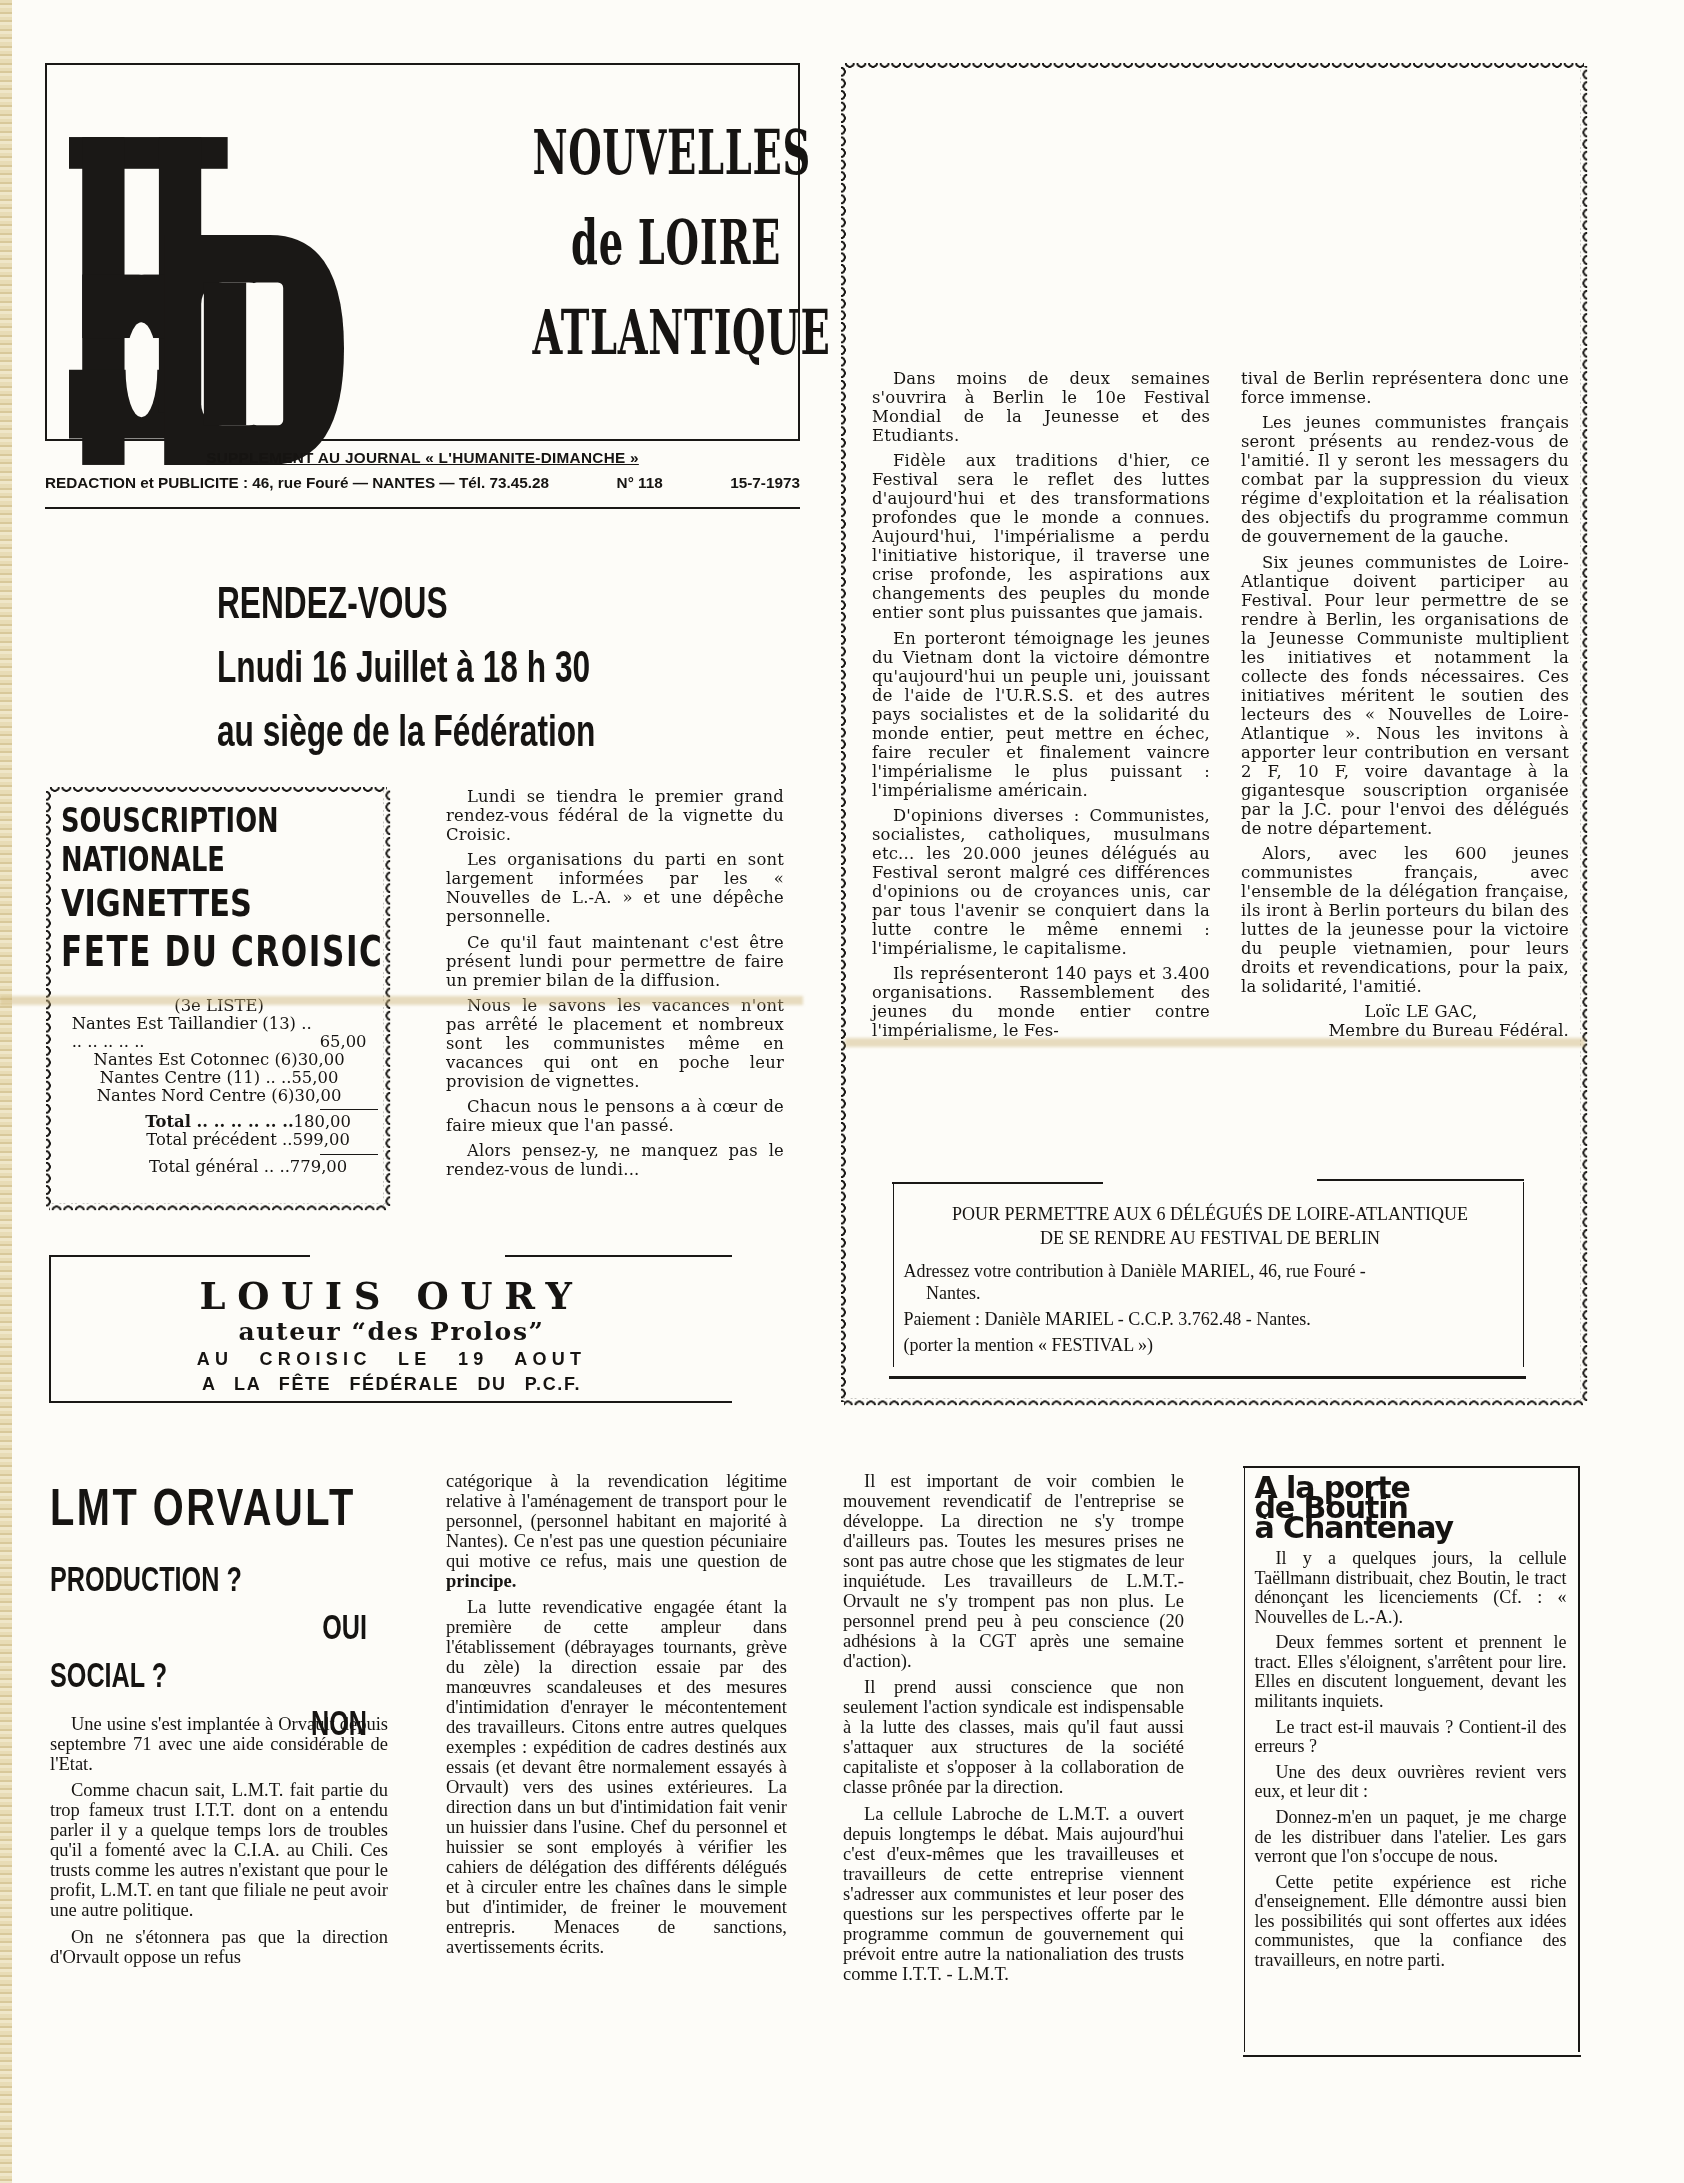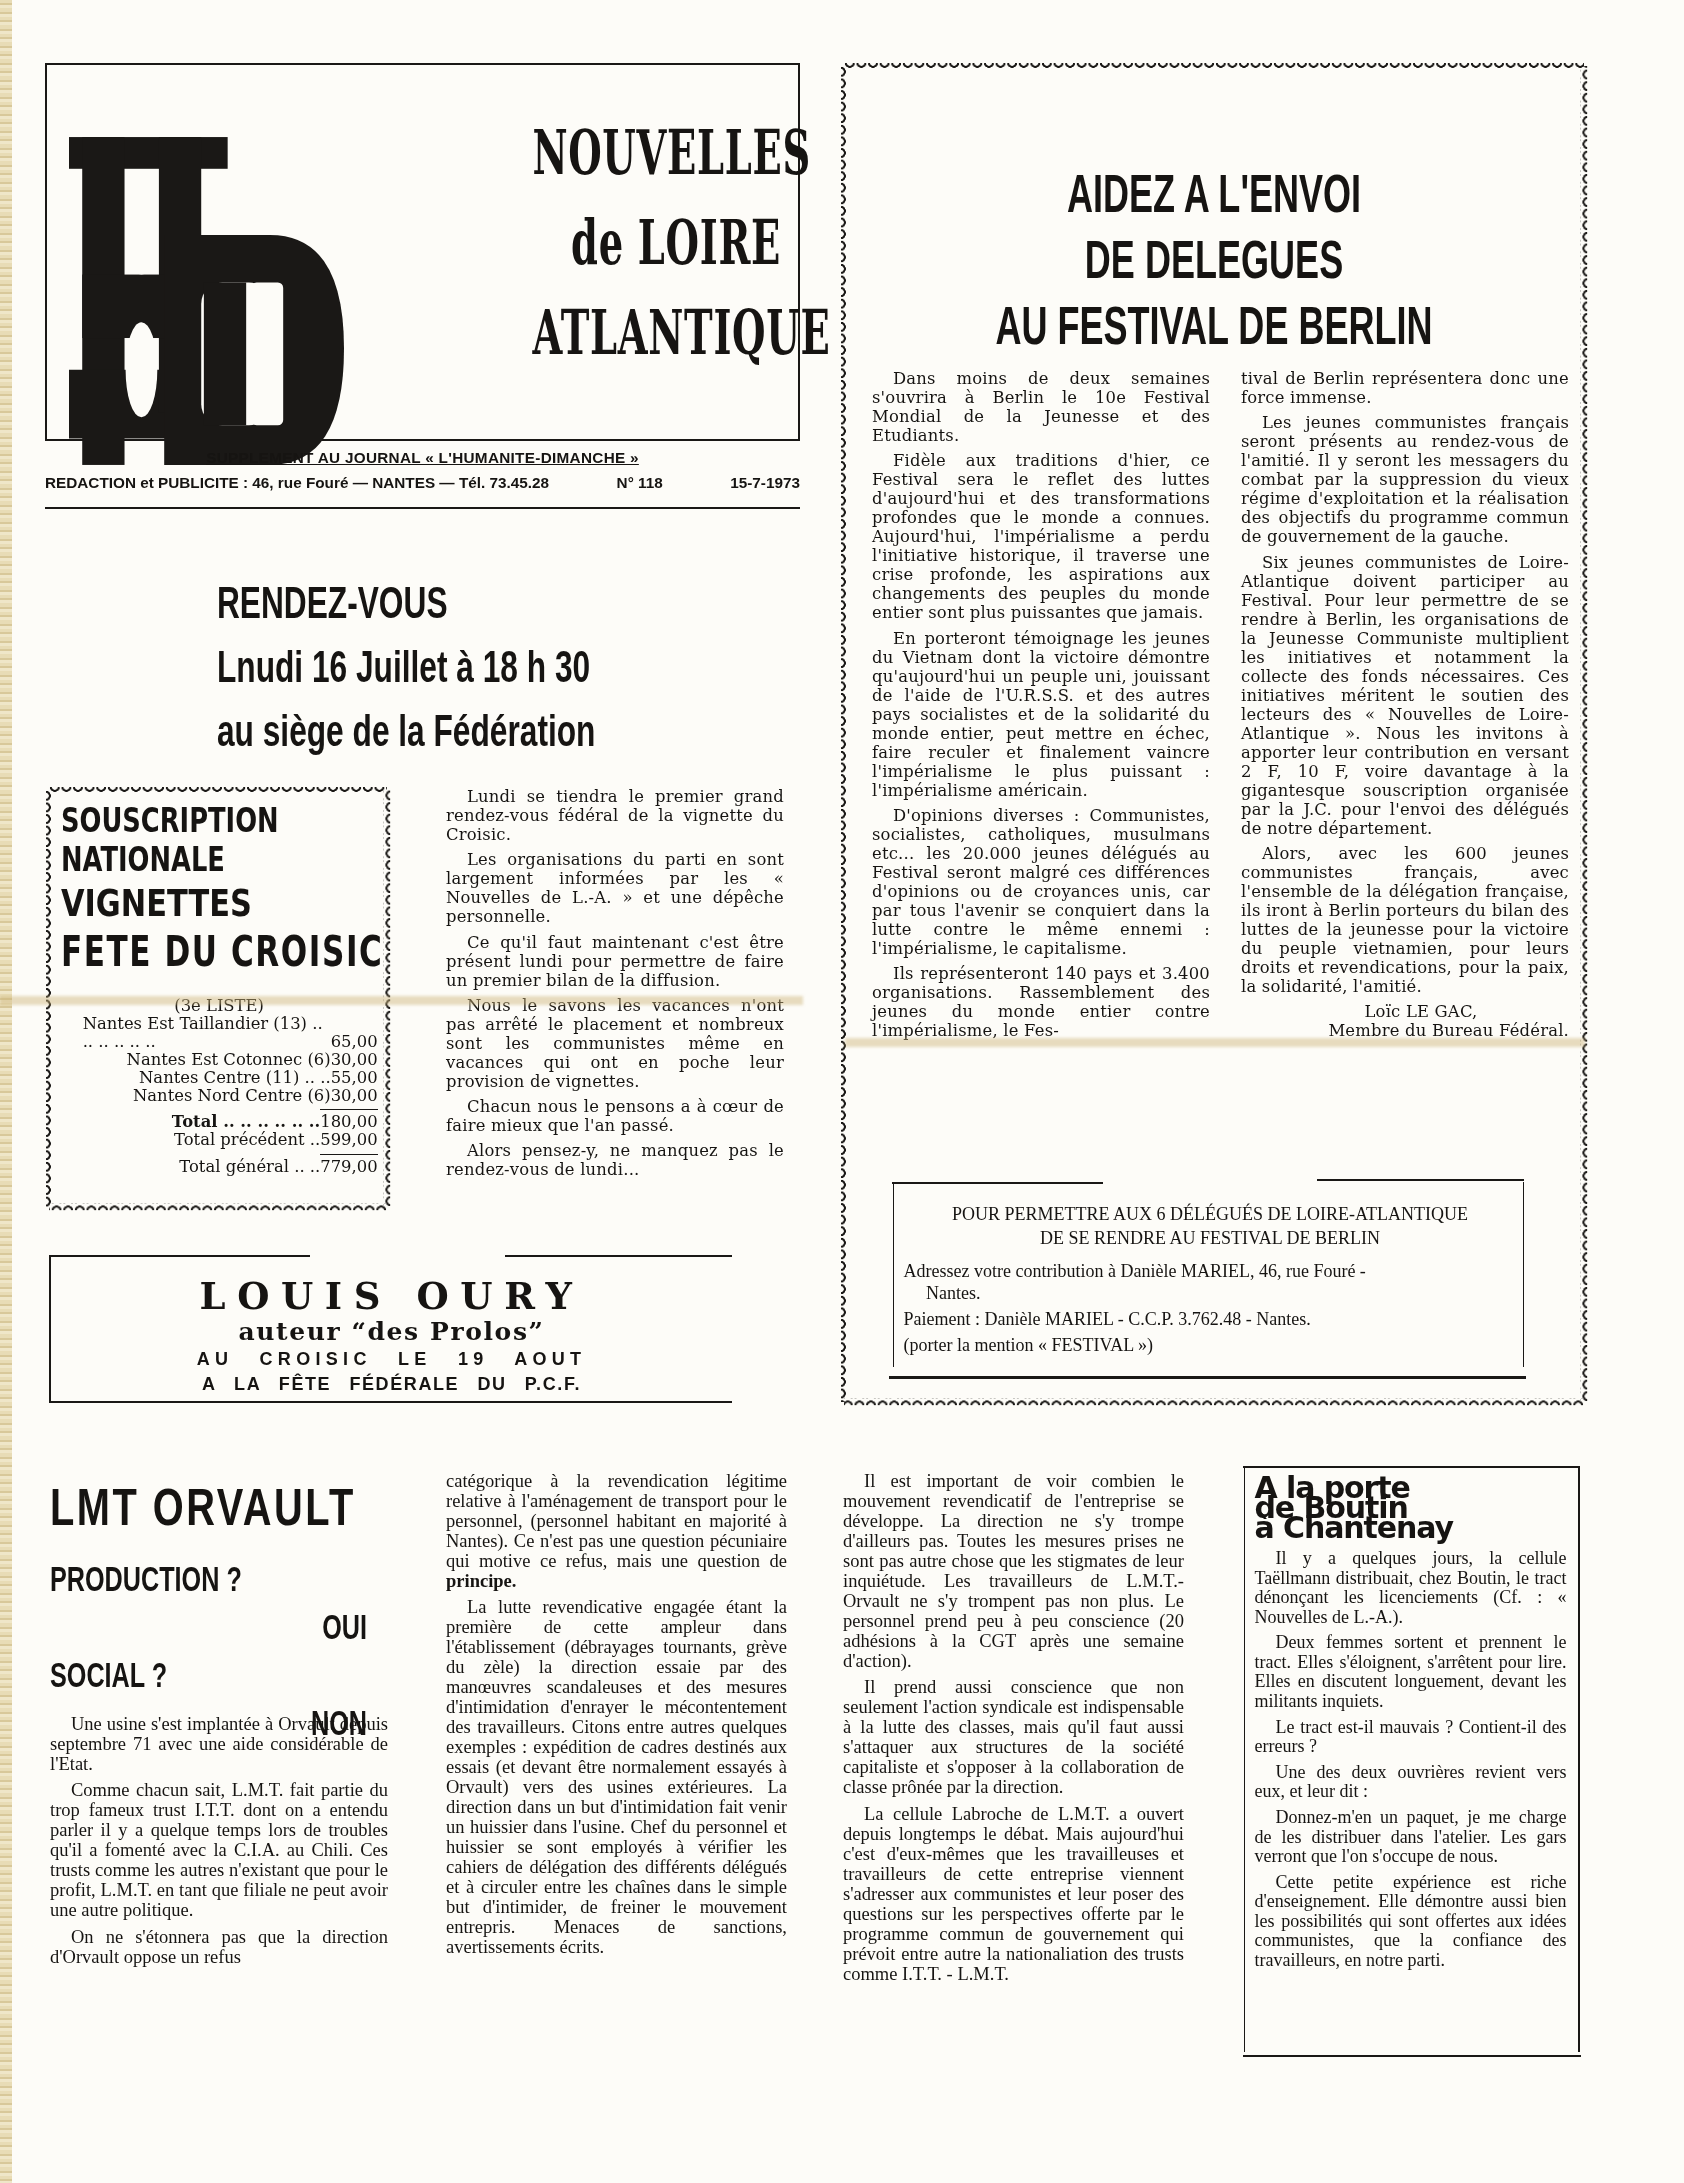--- a/index.html
+++ b/index.html
@@ -36,21 +36,21 @@
 
   
   .sous-box { left:49px; top:790px; width:338px; height:417px; }
   .wavy-v { position:absolute; top:0; width:7.4px; height:100%;
     background:radial-gradient(circle at 0 50%, transparent 2.6px, #1a1816 3.2px, #1a1816 4.8px, transparent 5.3px) 0 0/7.4px 11.6px repeat-y; }
   .wavy-h { position:absolute; left:0; height:7.4px; width:100%;
     background:radial-gradient(circle at 50% 0, transparent 2.6px, #1a1816 3.2px, #1a1816 4.8px, transparent 5.3px) 0 0/11.6px 7.4px repeat-x; }
   .sous-head { position:absolute; left:11.6px; top:10.6px; font-family:"DejaVu Sans", sans-serif; font-weight:bold; }
   .sous-head div { white-space:nowrap; transform-origin:0 0; }
   .sous-list { position:absolute; left:11.6px; top:207px; width:317px; font-family:"DejaVu Serif", serif; font-size:16.4px; line-height:18px; }
-  .row { display:flex; justify-content:flex-end; }
+  .row { display:flex; justify-content:center; }
   .dash { border-top:1.1px solid #1a1816; width:58px; margin:4.2px 0 3.2px auto; }
 
   
   .rdv-body { left:446px; top:787px; width:338px; }
 
   
   .oury { left:49px; top:1255px; width:676px; height:148px; border-left:2.1px solid #1a1816; }
   .oury-top1 { position:absolute; left:0; top:0; width:259px; height:2.1px; background:#1a1816; }
   .oury-top2 { position:absolute; left:454px; top:0; width:227px; height:2.1px; background:#1a1816; }
   .oury-bot { position:absolute; left:0; bottom:0; width:681px; height:2.1px; background:#1a1816; }
@@ -186,25 +186,20 @@
   <div class="oury-sub">auteur “des Prolos”</div>
   <div class="oury-l3">AU CROISIC LE 19 AOUT</div>
   <div class="oury-l4">A LA FÊTE FÉDÉRALE DU P.C.F.</div>
 </div>
 
 <div class="abs berlin-box">
   <div class="wavy-h" style="top:-3.2px"></div>
   <div class="wavy-h" style="bottom:-3.2px;transform:rotate(180deg)"></div>
   <div class="wavy-v" style="left:-3.2px"></div>
   <div class="wavy-v" style="right:-3.2px;transform:rotate(180deg)"></div>
-  <div class="berlin-title">
-    <div>AIDEZ A L'ENVOI</div>
-    <div>DE DELEGUES</div>
-    <div>AU FESTIVAL DE BERLIN</div>
-  </div>
 </div>
 <div class="abs berlin-col1 body-text">
   <p>Dans moins de deux semaines s'ouvrira à Berlin le 10e Festival Mondial de la Jeunesse et des Etudiants.</p>
   <p>Fidèle aux traditions d'hier, ce Festival sera le reflet des luttes d'aujourd'hui et des transformations profondes que le monde a connues. Aujourd'hui, l'impérialisme a perdu l'initiative historique, il traverse une crise profonde, les aspirations aux changements des peuples du monde entier sont plus puissantes que jamais.</p>
   <p>En porteront témoignage les jeunes du Vietnam dont la victoire démontre qu'aujourd'hui un peuple uni, jouissant de l'aide de l'U.R.S.S. et des autres pays socialistes et de la solidarité du monde entier, peut mettre en échec, faire reculer et finalement vaincre l'impérialisme le plus puissant : l'impérialisme américain.</p>
   <p>D'opinions diverses : Communistes, socialistes, catholiques, musulmans etc... les 20.000 jeunes délégués au Festival seront malgré ces différences d'opinions ou de croyances unis, car par tous l'avenir se conquiert dans la lutte contre le même ennemi : l'impérialisme, le capitalisme.</p>
   <p>Ils représenteront 140 pays et 3.400 organisations. Rassemblement des jeunes du monde entier contre l'impérialisme, le Fes-</p>
 </div>
 <div class="abs berlin-col2 body-text">
   <p style="text-indent:0">tival de Berlin représentera donc une force immense.</p>

